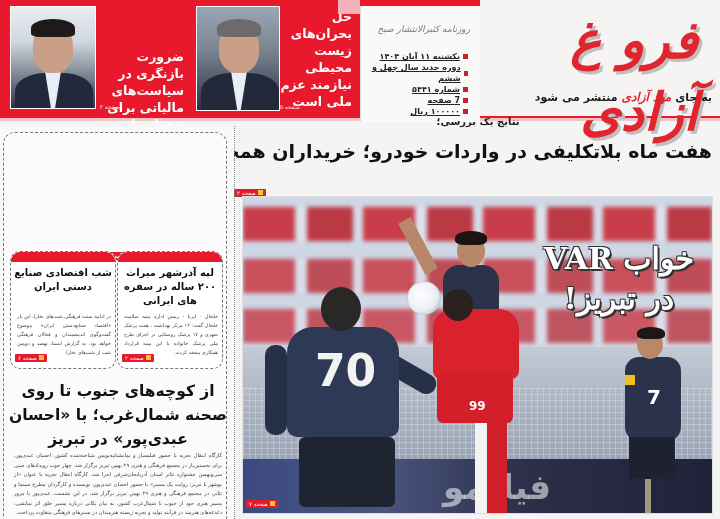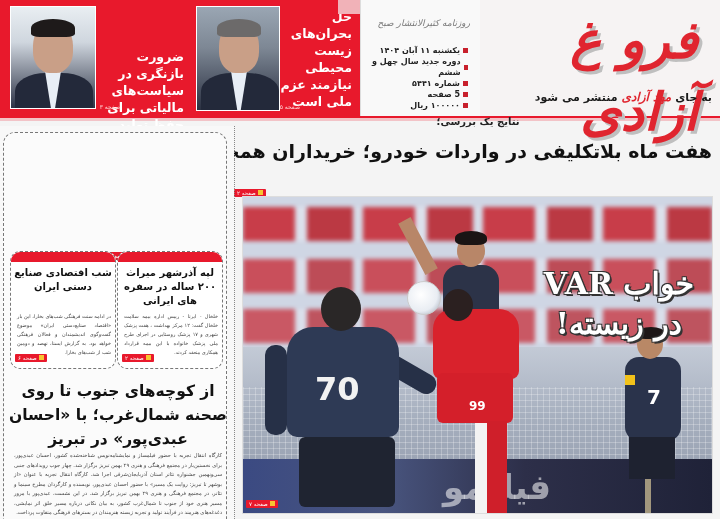--- a/index.html
+++ b/index.html
@@ -10,24 +10,24 @@
   .masthead { position: absolute; left: 0; top: 0; width: 720px; height: 118px; background: #e8192c; }
   .masthead-bottom-line { position: absolute; left: 0; top: 118px; width: 720px; height: 3px; background: #f2c3c7; }
 
   
   .logo-panel { position: absolute; right: 0; top: 0; width: 240px; height: 116px; background: #f6f3f3; border-bottom-left-radius: 0; }
   .logo-text { position: absolute; right: 22px; top: 4px; font-family: "DejaVu Serif", serif; font-size: 52px; font-weight: bold; color: #e0252f; text-shadow: 3px 3px 0 #bfbfbf; letter-spacing: -2px; line-height: 72px; font-style: italic; }
   .logo-tagline { position: absolute; right: 8px; top: 90px; font-size: 11px; color: #1a1a1a; font-weight: bold; display: flex; gap: 4px; align-items: center; }
   .logo-tagline .mini-logo { color: #e0252f; font-style: italic; font-family: "DejaVu Serif", serif; font-size: 12px; }
 
   
-  .issue-panel { position: absolute; right: 240px; top: 0; width: 120px; height: 116px; background: #f9f9f9; border-left: 1px solid #ddd; }
+  .issue-panel { position: absolute; right: 240px; top: 6px; width: 120px; height: 116px; background: #f9f9f9; border-left: 1px solid #ddd; }
   .issue-sub { position: absolute; right: 10px; top: 18px; font-size: 9px; color: #777; font-family: "DejaVu Serif", serif; font-style: italic; }
   .issue-lines { position: absolute; right: 12px; top: 45px; list-style: none; }
-  .issue-lines li { font-size: 8px; color: #222; font-weight: bold; line-height: 11px; display: flex; align-items: center; gap: 3px; }
+  .issue-lines li { font-size: 8px; color: #222; font-weight: bold; line-height: 11px; display: flex; align-items: center; gap: 3px; text-decoration: underline; }
   .issue-lines li .sq { width: 5px; height: 5px; background: #c8202c; display: inline-block; }
 
   
   .teaser { position: absolute; top: 0; height: 116px; background: #e8192c; }
   .teaser-a { right: 360px; width: 170px; }
   .teaser-b { right: 530px; width: 190px; }
   .teaser-photo { position: absolute; top: 6px; width: 84px; height: 105px; border: 1.5px solid #fff; overflow: hidden; background: linear-gradient(180deg, #9aa6b3 0%, #7d8794 40%, #2b3142 100%); }
   .teaser-a .teaser-photo { left: 6px; }
   .teaser-b .teaser-photo { left: 10px; width: 86px; height: 103px; background: linear-gradient(180deg, #e9eef2 0%, #cfd6de 35%, #2d3346 100%); }
   .face { position: absolute; left: 22px; top: 16px; width: 40px; height: 50px; border-radius: 45% 45% 42% 42%; background: #c99f87; }
@@ -64,21 +64,21 @@
   .post2 { position: absolute; left: 402px; top: 140px; width: 6px; height: 180px; background: #d9c79a; opacity: .7; }
 
   
   .player { position: absolute; }
   .p-back { left: 20px; top: 90px; width: 160px; height: 230px; }
   .p-back .head { position: absolute; left: 58px; top: 0; width: 40px; height: 44px; border-radius: 50%; background: #2a2727; }
   .p-back .torso { position: absolute; left: 24px; top: 40px; width: 112px; height: 110px; border-radius: 26px 26px 10px 10px; background: #2e3a55; }
   .p-back .arm-l { position: absolute; left: 2px; top: 58px; width: 22px; height: 90px; border-radius: 10px; background: #263047; }
   .p-back .arm-r { position: absolute; left: 120px; top: 62px; width: 60px; height: 20px; border-radius: 10px; background: #263047; transform: rotate(30deg); transform-origin: left center; }
   .p-back .shorts { position: absolute; left: 36px; top: 150px; width: 96px; height: 70px; border-radius: 6px; background: #1f2431; }
-  .p-back .num { position: absolute; left: 52px; top: 58px; font-size: 32px; font-weight: bold; color: #f2f2f2; font-family: "DejaVu Sans", sans-serif; margin-top: 25px; }
+  .p-back .num { position: absolute; left: 52px; top: 58px; font-size: 44px; font-weight: bold; color: #f2f2f2; font-family: "DejaVu Sans", sans-serif; }
   .p-red { left: 170px; top: 92px; width: 120px; height: 228px; }
   .p-red .head { position: absolute; left: 30px; top: 0; width: 30px; height: 32px; border-radius: 50%; background: #2b2020; }
   .p-red .torso { position: absolute; left: 20px; top: 20px; width: 86px; height: 70px; border-radius: 20px 20px 8px 8px; background: #d9222c; }
   .p-red .shorts { position: absolute; left: 24px; top: 84px; width: 76px; height: 50px; border-radius: 6px; background: #d41f2a; }
   .p-red .leg { position: absolute; left: 74px; top: 132px; width: 20px; height: 92px; background: #cf1f2a; }
   .p-red .num { position: absolute; left: 56px; top: 110px; font-size: 12px; font-weight: bold; color: #fff; }
   .p-dark { left: 150px; top: 20px; width: 110px; height: 130px; }
   .p-dark .head { position: absolute; left: 64px; top: 18px; width: 28px; height: 32px; border-radius: 50%; background: #b88668; }
   .p-dark .hair { position: absolute; left: 62px; top: 14px; width: 32px; height: 14px; border-radius: 50% 50% 30% 30%; background: #1a1414; }
   .p-dark .arm { position: absolute; left: 18px; top: 0; width: 14px; height: 58px; background: #b88668; transform: rotate(-28deg); }
@@ -86,21 +86,21 @@
   .ball { position: absolute; left: 164px; top: 84px; width: 34px; height: 34px; border-radius: 50%; background: radial-gradient(circle at 40% 40%, #fff 0%, #e9edf3 60%, #9aa3b5 100%); border: 1px solid #ccc; }
   .p-right { left: 370px; top: 132px; width: 80px; height: 186px; }
   .p-right .head { position: absolute; left: 24px; top: 0; width: 26px; height: 30px; border-radius: 50%; background: #b98866; }
   .p-right .hair { position: absolute; left: 24px; top: -2px; width: 28px; height: 12px; border-radius: 50% 50% 30% 30%; background: #1e1717; }
   .p-right .torso { position: absolute; left: 12px; top: 28px; width: 56px; height: 84px; border-radius: 14px; background: #2a334b; }
   .p-right .shorts { position: absolute; left: 16px; top: 108px; width: 46px; height: 42px; background: #1e2230; }
   .p-right .armband { position: absolute; left: 12px; top: 46px; width: 10px; height: 10px; background: #f2c21a; }
   .p-right .num { position: absolute; left: 34px; top: 56px; font-size: 20px; font-weight: bold; color: #fff; }
 
   .photo-caption { position: absolute; right: 18px; top: 42px; text-align: center; color: #fff; font-family: "DejaVu Serif", serif; font-weight: bold; text-shadow: 2px 2px 0 #333, -1px -1px 0 #333, 1px -1px 0 #333, -1px 1px 0 #333; }
-  .photo-caption .l1 { font-size: 30px; line-height: 40px; margin-top: 25px; }
+  .photo-caption .l1 { font-size: 30px; line-height: 40px; }
   .photo-caption .l2 { font-size: 30px; line-height: 40px; }
   .photo-tag { position: absolute; left: 3px; bottom: 3px; }
 
   
   .left-col { position: absolute; left: 0; top: 126px; width: 234px; height: 393px; background: #f8f8f8; }
   .lead-box { position: absolute; left: 3px; top: 6px; width: 224px; height: 390px; border: 1px dashed #777; border-radius: 12px 12px 0 0; background: #fbfbfb; }
   .lead-kicker { position: absolute; left: 0; top: 6px; width: 224px; text-align: center; font-size: 8px; color: #333; font-weight: bold; }
   .lead-title { position: absolute; left: 4px; top: 18px; width: 216px; text-align: center; font-size: 19px; font-weight: bold; line-height: 27px; color: #111; }
   .lead-tag { position: absolute; left: 96px; top: 110px; }
 
@@ -143,21 +143,21 @@
     <li>
         <span class="sq"></span>
         <span>دوره جدید سال چهل و ششم</span>
       </li>
     <li>
         <span class="sq"></span>
         <span>شماره ۵۴۴۱</span>
       </li>
     <li>
         <span class="sq"></span>
-        <span>5 صفحه</span>
+        <span>7 صفحه</span>
       </li>
     <li>
         <span class="sq"></span>
         <span>۱۰۰۰۰۰ ریال</span>
       </li>
   </ul>
 </div>
 
 <div class="teaser teaser-a">
   <div class="teaser-photo">
@@ -228,21 +228,21 @@
     <div class="torso"></div>
     <div class="armband"></div>
     <div class="shorts"></div>
     <div class="head"></div>
     <div class="hair"></div>
     <div class="num">7</div>
   </div>
 
   <div class="photo-caption">
     <div class="l1">خواب VAR</div>
-    <div class="l2">در زیسته!</div>
+    <div class="l2">در تبریز!</div>
   </div>
   <div class="photo-tag">
     <span class="page-tag">
         <span class="dot"></span>
         <span>صفحه ۷</span>
       </span>
   </div>
 </div>
 
 <div class="col-divider"></div>

